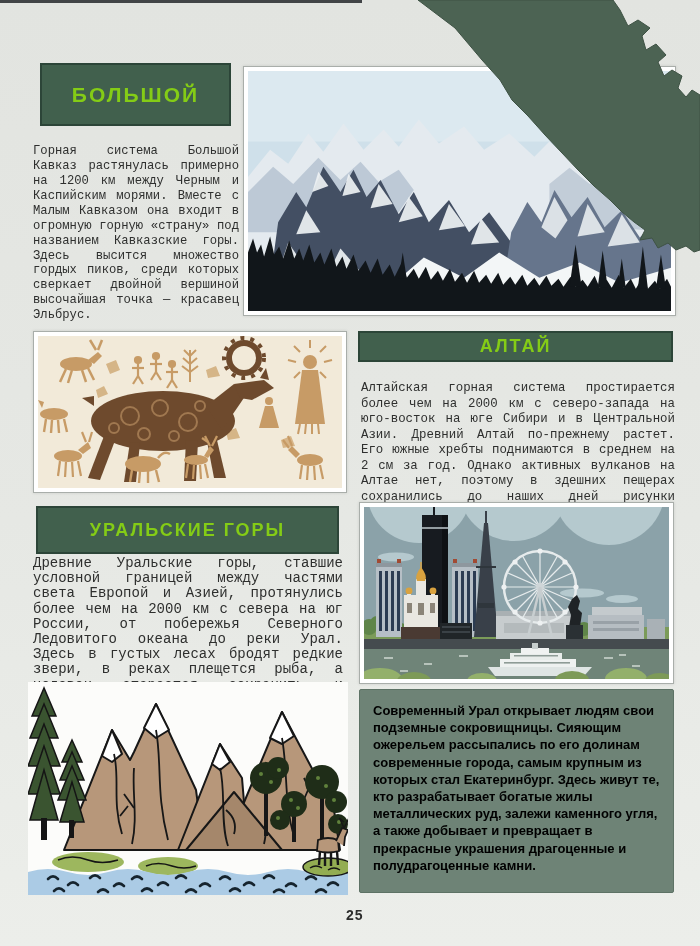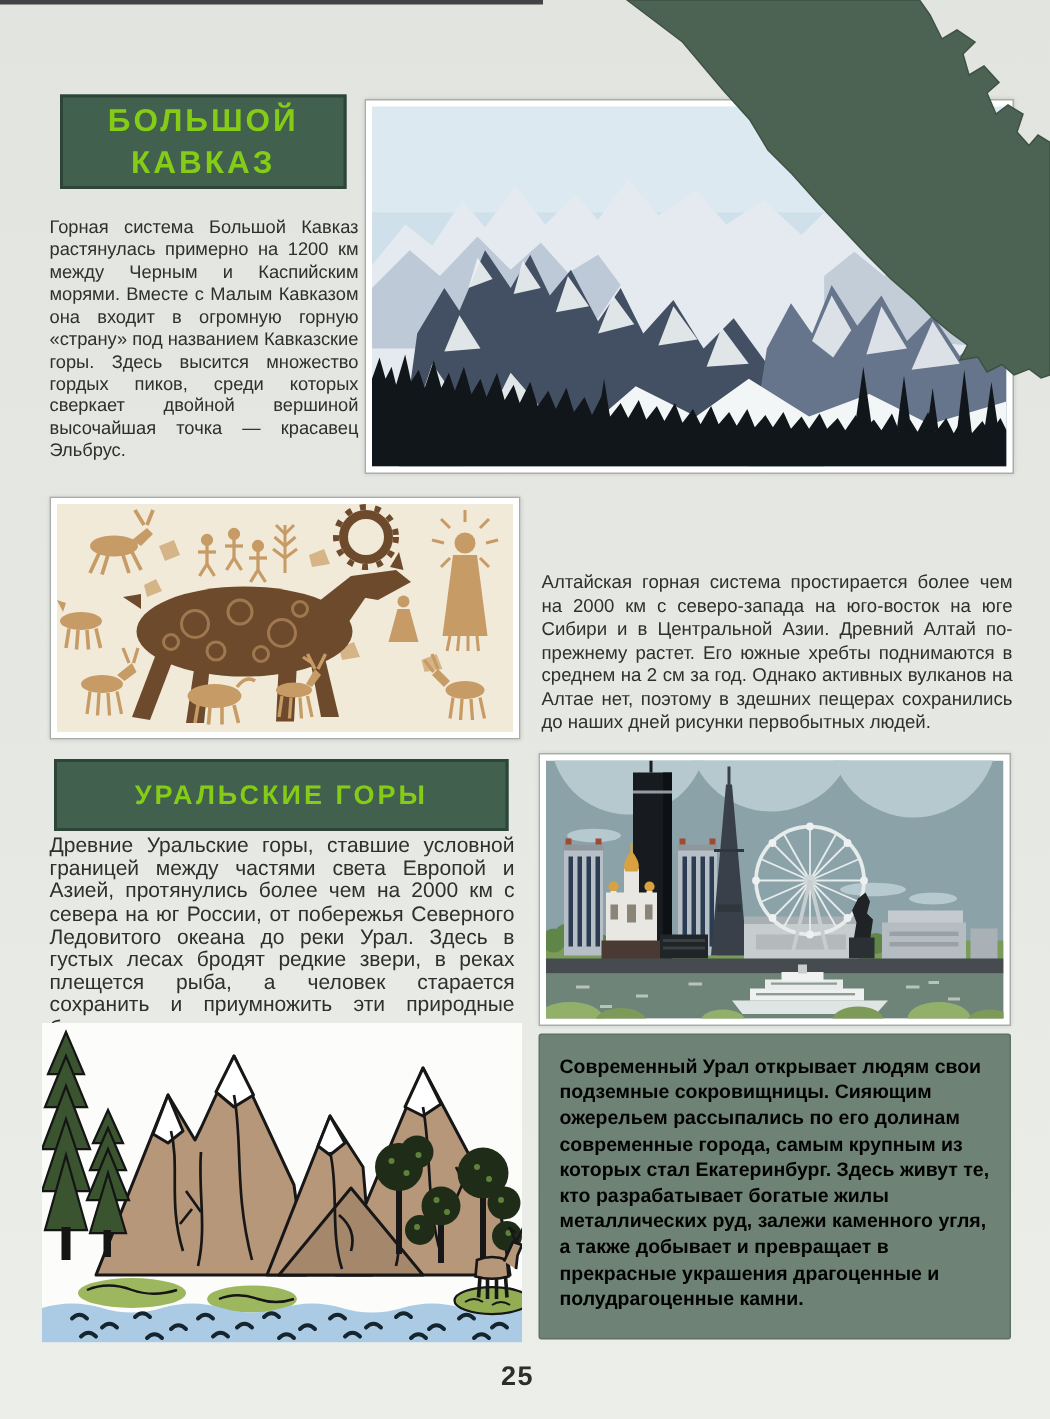--- a/index.html
+++ b/index.html
@@ -18,21 +18,21 @@
     color:#84cc16;font-weight:bold;text-align:center;
     display:flex;flex-direction:column;justify-content:center;align-items:center;
     letter-spacing:2px;box-sizing:border-box;
   }
   .hdr-caucasus{left:40px;top:63px;width:191px;height:63px;font-size:21px;line-height:28px;}
   .hdr-altai{left:358px;top:331px;width:315px;height:31px;font-size:18px;line-height:27px;}
   .hdr-ural{left:36px;top:506px;width:303px;height:48px;font-size:18px;line-height:27px;}
 
   .para{
     position:absolute;color:var(--text-dark,#2e2f2e);
-    text-align:justify;font-size:12.2px;line-height:14.9px;
+    text-align:justify;font-size:12.2px;line-height:14.9px;font-family:Liberation Mono, monospace;
   }
   .para-caucasus{left:33px;top:132px;width:206px;}
   .para-altai{left:361px;top:369px;width:314px;font-size:12.4px;line-height:15.5px;}
   .para-ural{left:33px;top:542px;width:310px;font-size:14px;line-height:15.2px;}
 
   .frame{
     position:absolute;background:#fff;border:1px solid #a9aeaa;
     padding:4px;box-sizing:border-box;box-shadow:0 0 3px rgba(0,0,0,.12);
   }
   .frame svg{display:block;width:100%;height:100%;}
@@ -50,32 +50,31 @@
     background:var(--callout-green,#6e8376);border:1px solid var(--callout-border,#5d7265);
     color:#000000;font-weight:bold;font-size:13px;line-height:17.2px;
     padding:12px 13px;box-sizing:border-box;border-radius:2px;
   }
 
   .watermark{
     position:absolute;left:14px;top:893px;font-size:28px;color:#fbfbfb;
     text-shadow:0 1px 4px rgba(110,115,112,.9),0 0 2px rgba(130,130,130,.7);
     letter-spacing:.5px;
   }
-  .pagenum{position:absolute;left:334px;top:907px;font-size:18px;font-weight:bold;color:#2c2d2c;letter-spacing:1px;}
+  .pagenum{position:absolute;left:346px;top:907px;font-size:14px;font-weight:bold;color:#2c2d2c;letter-spacing:1px;}
 </style>
 </head>
 <body>
 
 <div class="page">
 
   <div class="top-edge"></div>
 
   <div class="hdr hdr-caucasus">
     <span>БОЛЬШОЙ</span>
-    <span>КАВКАЗ</span>
   </div>
 
   <p class="para para-caucasus">Горная система Большой Кавказ растянулась примерно на 1200 км между Черным и Каспийским морями. Вместе с Малым Кавказом она входит в огромную горную «страну» под названием Кавказские горы. Здесь высится множество гордых пиков, среди которых сверкает двойной вершиной высочайшая точка — красавец Эльбрус.</p>
 
   <div class="frame photo-frame">
     <svg viewBox="0 0 421 238" preserveAspectRatio="none">
       <rect x="0" y="0" width="421" height="238" fill="#cfe0ea"></rect>
       <rect x="0" y="0" width="421" height="70" fill="#dce9f0"></rect>
 
       <polygon fill="#e4eaef" points="0,105 22,78 40,92 60,62 75,80 95,52 115,78 135,58 150,75 170,48 190,72 215,55 235,78 260,62 285,85 300,70 320,88 345,72 365,92 390,80 421,98 421,238 0,238"></polygon>
@@ -259,20 +258,23 @@
           <line x1="8" y1="83" x2="6" y2="96"></line>
             <line x1="14" y1="84" x2="13" y2="97"></line>
           <line x1="20" y1="84" x2="21" y2="97"></line>
             <line x1="26" y1="83" x2="29" y2="96"></line>
           <polygon points="4,72 0,64 6,66" stroke="none"></polygon>
         </g>
       </g>
     </svg>
   </div>
 
+  <div class="hdr hdr-altai">
+    <span>АЛТАЙ</span>
+  </div>
   <p class="para para-altai">Алтайская горная система простирается более чем на 2000 км с северо-запада на юго-восток на юге Сибири и в Центральной Азии. Древний Алтай по-прежнему растет. Его южные хребты поднимаются в среднем на 2 см за год. Однако активных вулканов на Алтае нет, поэтому в здешних пещерах сохранились до наших дней рисунки первобытных людей.</p>
 
   <div class="hdr hdr-ural">
     <span>УРАЛЬСКИЕ ГОРЫ</span>
   </div>
   <p class="para para-ural">Древние Уральские горы, ставшие условной границей между частями света Европой и Азией, протянулись более чем на 2000 км с севера на юг России, от побережья Северного Ледовитого океана до реки Урал. Здесь в густых лесах бродят редкие звери, в реках плещется рыба, а человек старается сохранить и приумножить эти природные богатства.</p>
 
   <div class="frame city-frame">
     <svg viewBox="0 0 305 172" preserveAspectRatio="none">
       <rect width="305" height="172" fill="#8ba2a9"></rect>

